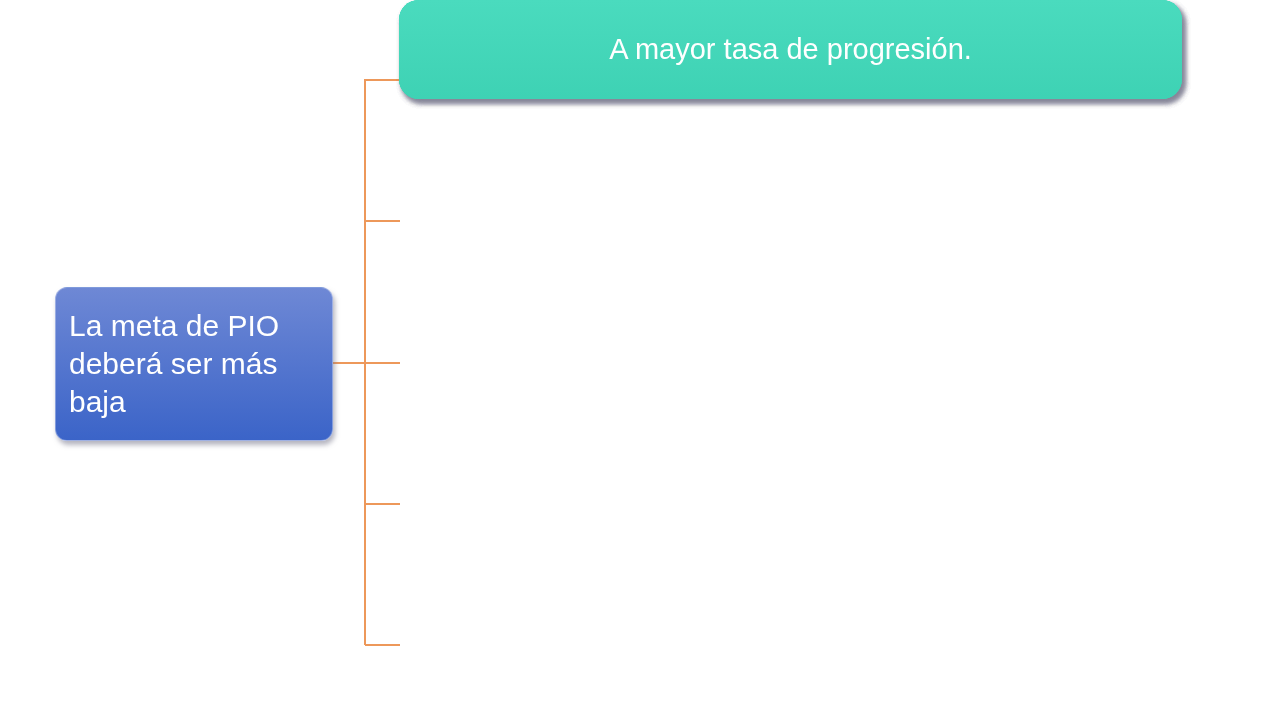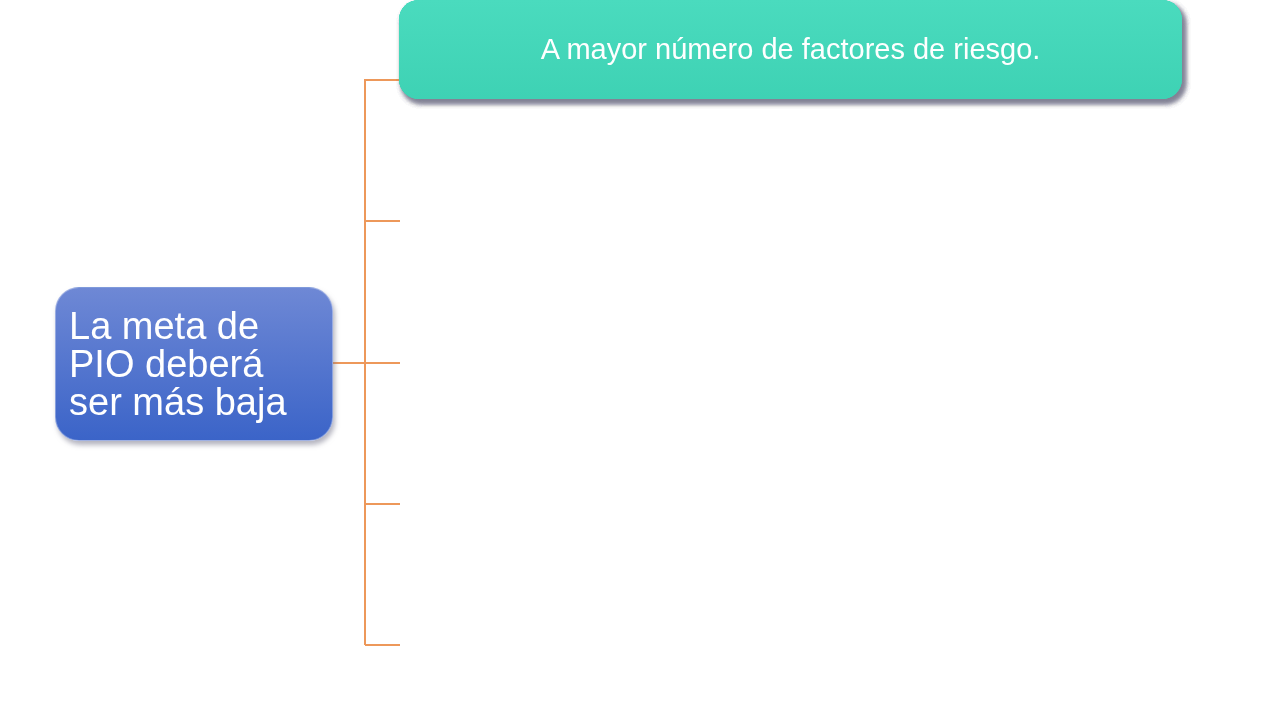--- a/index.html
+++ b/index.html
@@ -16,29 +16,29 @@
     overflow: hidden;
   }
   
   .root-node {
     position: absolute;
     left: 55px;
     top: 287px;
     width: 278px;
     height: 154px;
     box-sizing: border-box;
-    border-radius: 24px;
+    border-radius: 12px;
     background: linear-gradient(180deg, var(--root-top, #6E88D5) 0%, var(--root-bottom, #3B64C8) 100%);
     border: 1px solid rgba(255,255,255,0.35);
     box-shadow: 2px 4px 5px rgba(120,120,140,0.55);
     color: var(--text, #ffffff);
     display: flex;
     align-items: center;
     padding: 6px 14px 6px 13px;
-    font-size: 38px;
+    font-size: 30px;
     line-height: 38px;
   }
   
   .child-node {
     position: absolute;
     left: 399px;
     width: 783px;
     height: 99px;
     box-sizing: border-box;
     border-radius: 20px;
@@ -100,17 +100,14 @@
   </div>
   <div class="child-node">
     <span>A manor PIO previa.</span>
   </div>
   <div class="child-node">
     <span>A menor edad y mayor expectativa de vida.</span>
   </div>
   <div class="child-node">
     <span>A mayor tasa de progresión.</span>
   </div>
-  <div class="child-node">
-    <span>A mayor número de factores de riesgo.</span>
-  </div>
 
 </div>
 
 </body></html>

